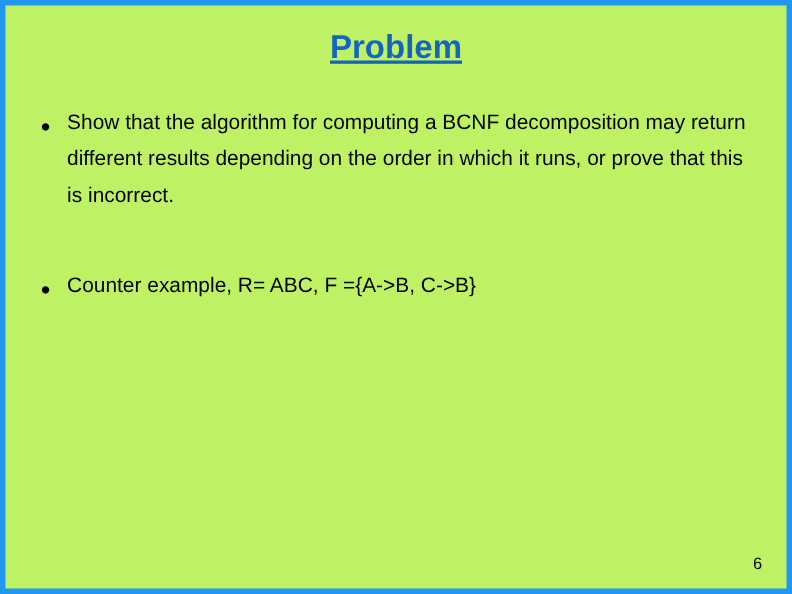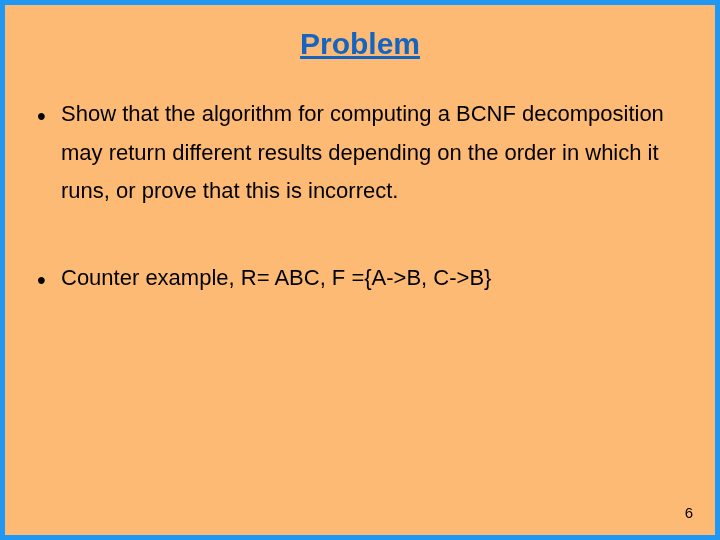--- a/index.html
+++ b/index.html
@@ -5,36 +5,36 @@
   * { margin: 0; padding: 0; box-sizing: border-box; }
   html, body { width: 720px; height: 540px; overflow: hidden; }
   body {
     font-family: Arial, Helvetica, sans-serif;
     background: #fff;
   }
   .slide {
     width: 720px;
     height: 540px;
     border: 5px solid #2196f3;
-    background: #fdba74;
+    background: #bef264;
     position: relative;
     padding: 16px 32px 0 32px;
   }
   .title {
     text-align: center;
     font-size: 30px;
     font-weight: bold;
     color: #1565c0;
     text-decoration: underline;
     margin-top: 6px;
     margin-bottom: 34px;
   }
   .bullets {
     list-style: none;
-    font-size: 22px;
+    font-size: 19px;
     color: #000;
     line-height: 1.75;
   }
   .bullets > li {
     position: relative;
     padding-left: 24px;
     margin-bottom: 48px;
   }
   .bullets > li::before {
     content: "•";

